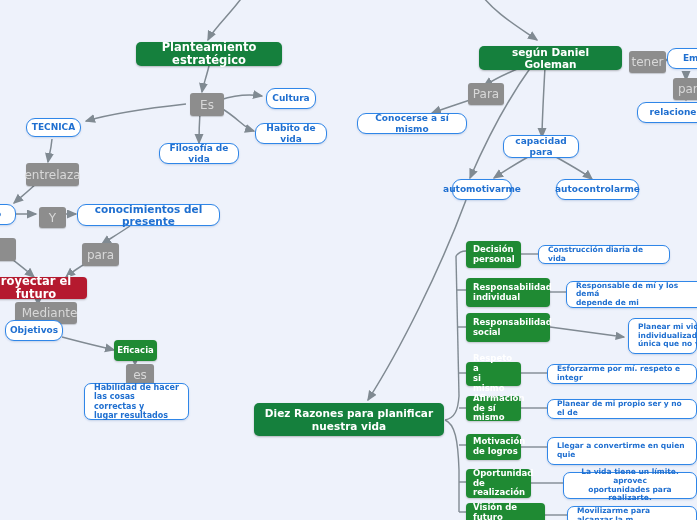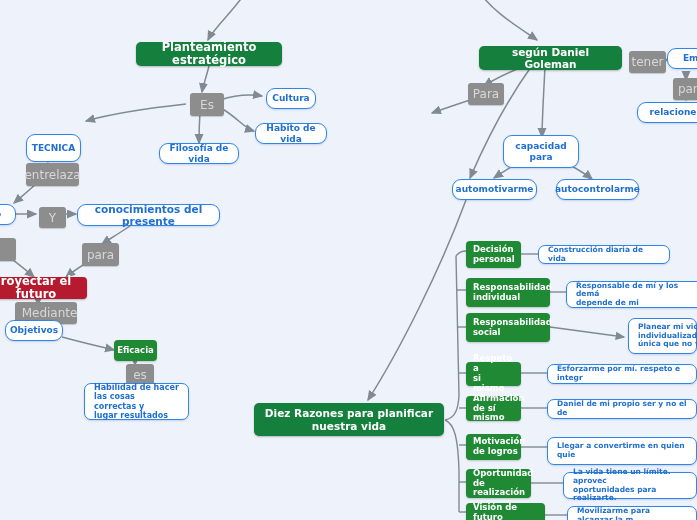--- a/index.html
+++ b/index.html
@@ -159,21 +159,21 @@
   <div class="node n-purple" style="left:136px;top:42px;width:146px;height:24px;">Planteamiento estratégico</div>
 
   <div class="chip" style="left:190px;top:93px;width:24px;height:17px;">Es</div>
 
   <div class="node n-blue" style="left:266px;top:88px;width:50px;height:21px;">Cultura</div>
 
   <div class="node n-blue" style="left:255px;top:123px;width:72px;height:21px;">Habito de vida</div>
 
   <div class="node n-blue" style="left:159px;top:143px;width:80px;height:21px;">Filosofía de vida</div>
 
-  <div class="node n-blue" style="left:26px;top:118px;width:55px;height:28px;margin-top:16px;">TECNICA</div>
+  <div class="node n-blue" style="left:26px;top:118px;width:55px;height:19px;">TECNICA</div>
 
   <div class="chip" style="left:26px;top:163px;width:43px;height:17px;">entrelaza</div>
 
   <div class="node n-blue" style="left:-26px;top:204px;width:42px;height:21px;">do</div>
 
   <div class="chip" style="left:39px;top:207px;width:17px;height:15px;">Y</div>
 
   <div class="node n-blue big" style="left:77px;top:204px;width:143px;height:22px;">conocimientos del presente</div>
 
   <div class="chip" style="left:82px;top:243px;width:27px;height:17px;">para</div>
@@ -199,24 +199,25 @@
   <div class="chip" style="left:629px;top:51px;width:27px;height:16px;">tener</div>
 
   <div class="node n-blue" style="left:667px;top:48px;width:60px;height:21px;">Empa</div>
 
   <div class="chip" style="left:673px;top:78px;width:27px;height:16px;">para</div>
 
   <div class="node n-blue" style="left:637px;top:102px;width:90px;height:21px;">relaciones in</div>
 
   <div class="chip" style="left:468px;top:83px;width:26px;height:16px;">Para</div>
 
-
-  <div class="node n-blue" style="left:503px;top:135px;width:76px;height:33px;">capacidad para</div>
-
-  <div class="node n-blue" style="left:452px;top:179px;width:85px;height:21px;">automotivarme</div>
+  <div class="node n-blue" style="left:357px;top:113px;width:110px;height:21px;">Conocerse a sí mismo</div>
+
+  <div class="node n-blue" style="left:503px;top:135px;width:76px;height:23px;">capacidad para</div>
+
+  <div class="node n-blue" style="left:452px;top:179px;width:60px;height:21px;">automotivarme</div>
 
   <div class="node n-blue" style="left:556px;top:179px;width:83px;height:21px;">autocontrolarme</div>
 
   <div class="node n-purple" style="left:254px;top:403px;width:190px;height:33px;font-size:10.5px;">Diez Razones para planificar
 nuestra vida</div>
 
   <div id="reason-layer">
       <div class="node n-green" style="left: 466px; top: 241px; width: 55px; height: 27px;">Decisión
 personal</div>
       <div class="node n-blue left" style="left: 538px; top: 245px; width: 132px; height: 19px; font-size: 7.5px;">Construcción diaria de vida</div>
@@ -227,25 +228,25 @@
       <div class="node n-green" style="left: 466px; top: 313px; width: 84px; height: 29px;">Responsabilidad
 social</div>
       <div class="node n-blue left" style="left: 628px; top: 318px; width: 69px; height: 36px; font-size: 7.5px;">Planear mi vida
 individualizada.
 única que no vo</div>
       <div class="node n-green" style="left: 466px; top: 362px; width: 55px; height: 24px;">Respeto a
 si mismo</div>
       <div class="node n-blue left" style="left: 547px; top: 364px; width: 150px; height: 20px; font-size: 7.5px;">Esforzarme por mí. respeto e integr</div>
       <div class="node n-green" style="left: 466px; top: 396px; width: 55px; height: 25px;">Afirmación
 de sí mismo</div>
-      <div class="node n-blue left" style="left: 547px; top: 399px; width: 150px; height: 20px; font-size: 7.5px;">Daniel de mi propio ser y no el de</div>
+      <div class="node n-blue left" style="left: 547px; top: 399px; width: 150px; height: 20px; font-size: 7.5px;">Planear de mi propio ser y no el de</div>
       <div class="node n-green" style="left: 466px; top: 434px; width: 55px; height: 26px;">Motivación
 de logros</div>
       <div class="node n-blue left" style="left: 547px; top: 437px; width: 150px; height: 28px; font-size: 7.5px;">Llegar a convertirme en quien quie</div>
       <div class="node n-green" style="left: 466px; top: 469px; width: 65px; height: 29px;">Oportunidad
 de realización</div>
-      <div class="node n-blue left" style="left: 563px; top: 472px; width: 134px; height: 27px; font-size: 7.5px;">La vida tiene un límite. aprovec
+      <div class="node n-blue left" style="left: 563px; top: 472px; width: 134px; height: 27px; font-size: 7.5px; text-align: center;">La vida tiene un límite. aprovec
 oportunidades para realizarte.</div>
       <div class="node n-green" style="left: 466px; top: 503px; width: 79px; height: 20px;">Visión de futuro</div>
       <div class="node n-blue left" style="left: 567px; top: 506px; width: 130px; height: 20px; font-size: 7.5px;">Movilizarme para alcanzar la m</div>
     </div>
 
 </div>
 
 </body></html>

